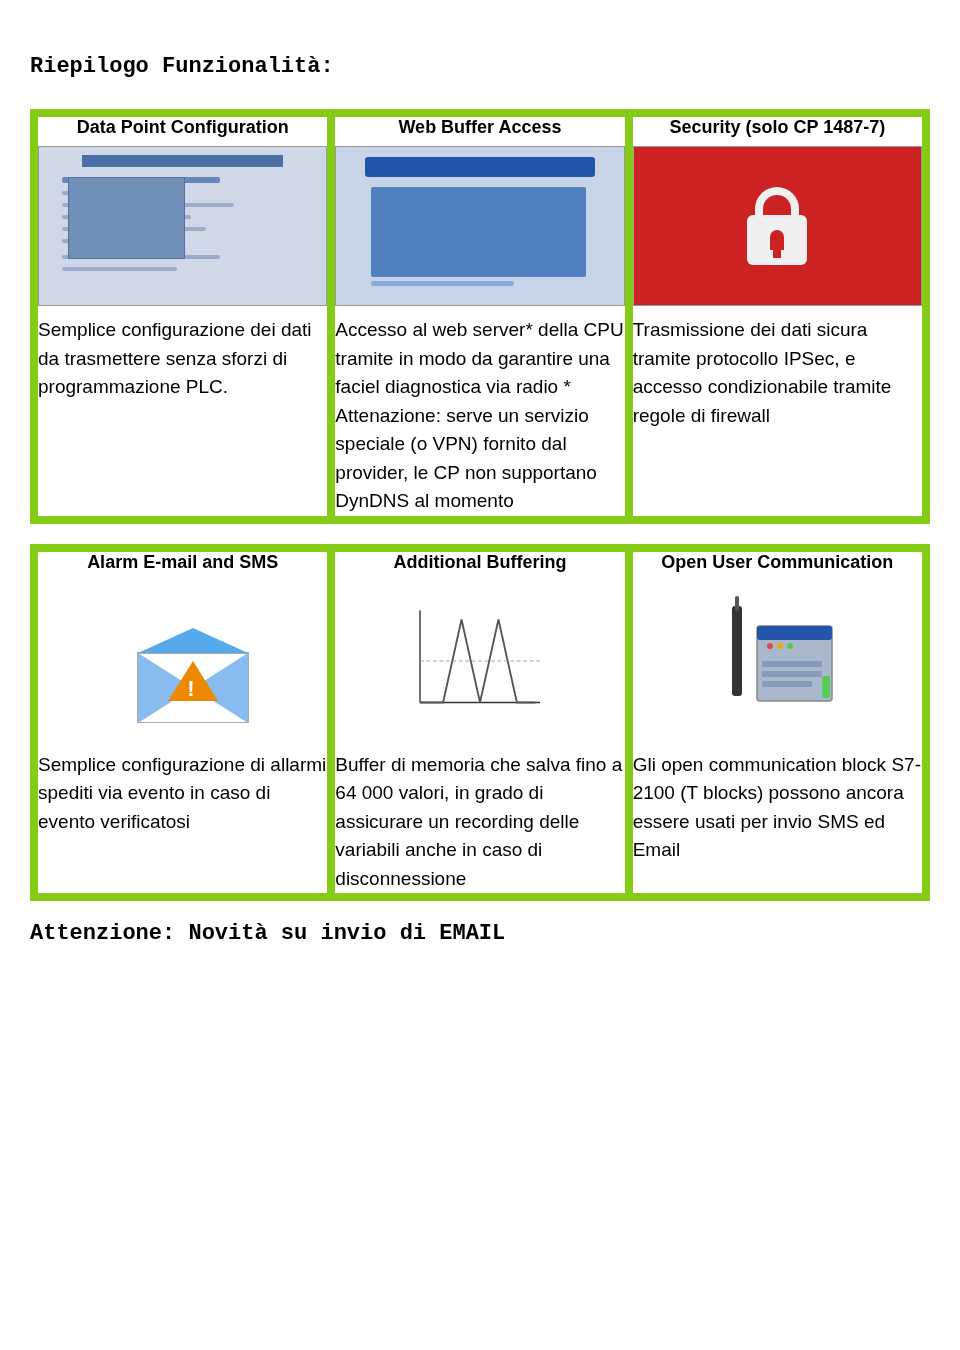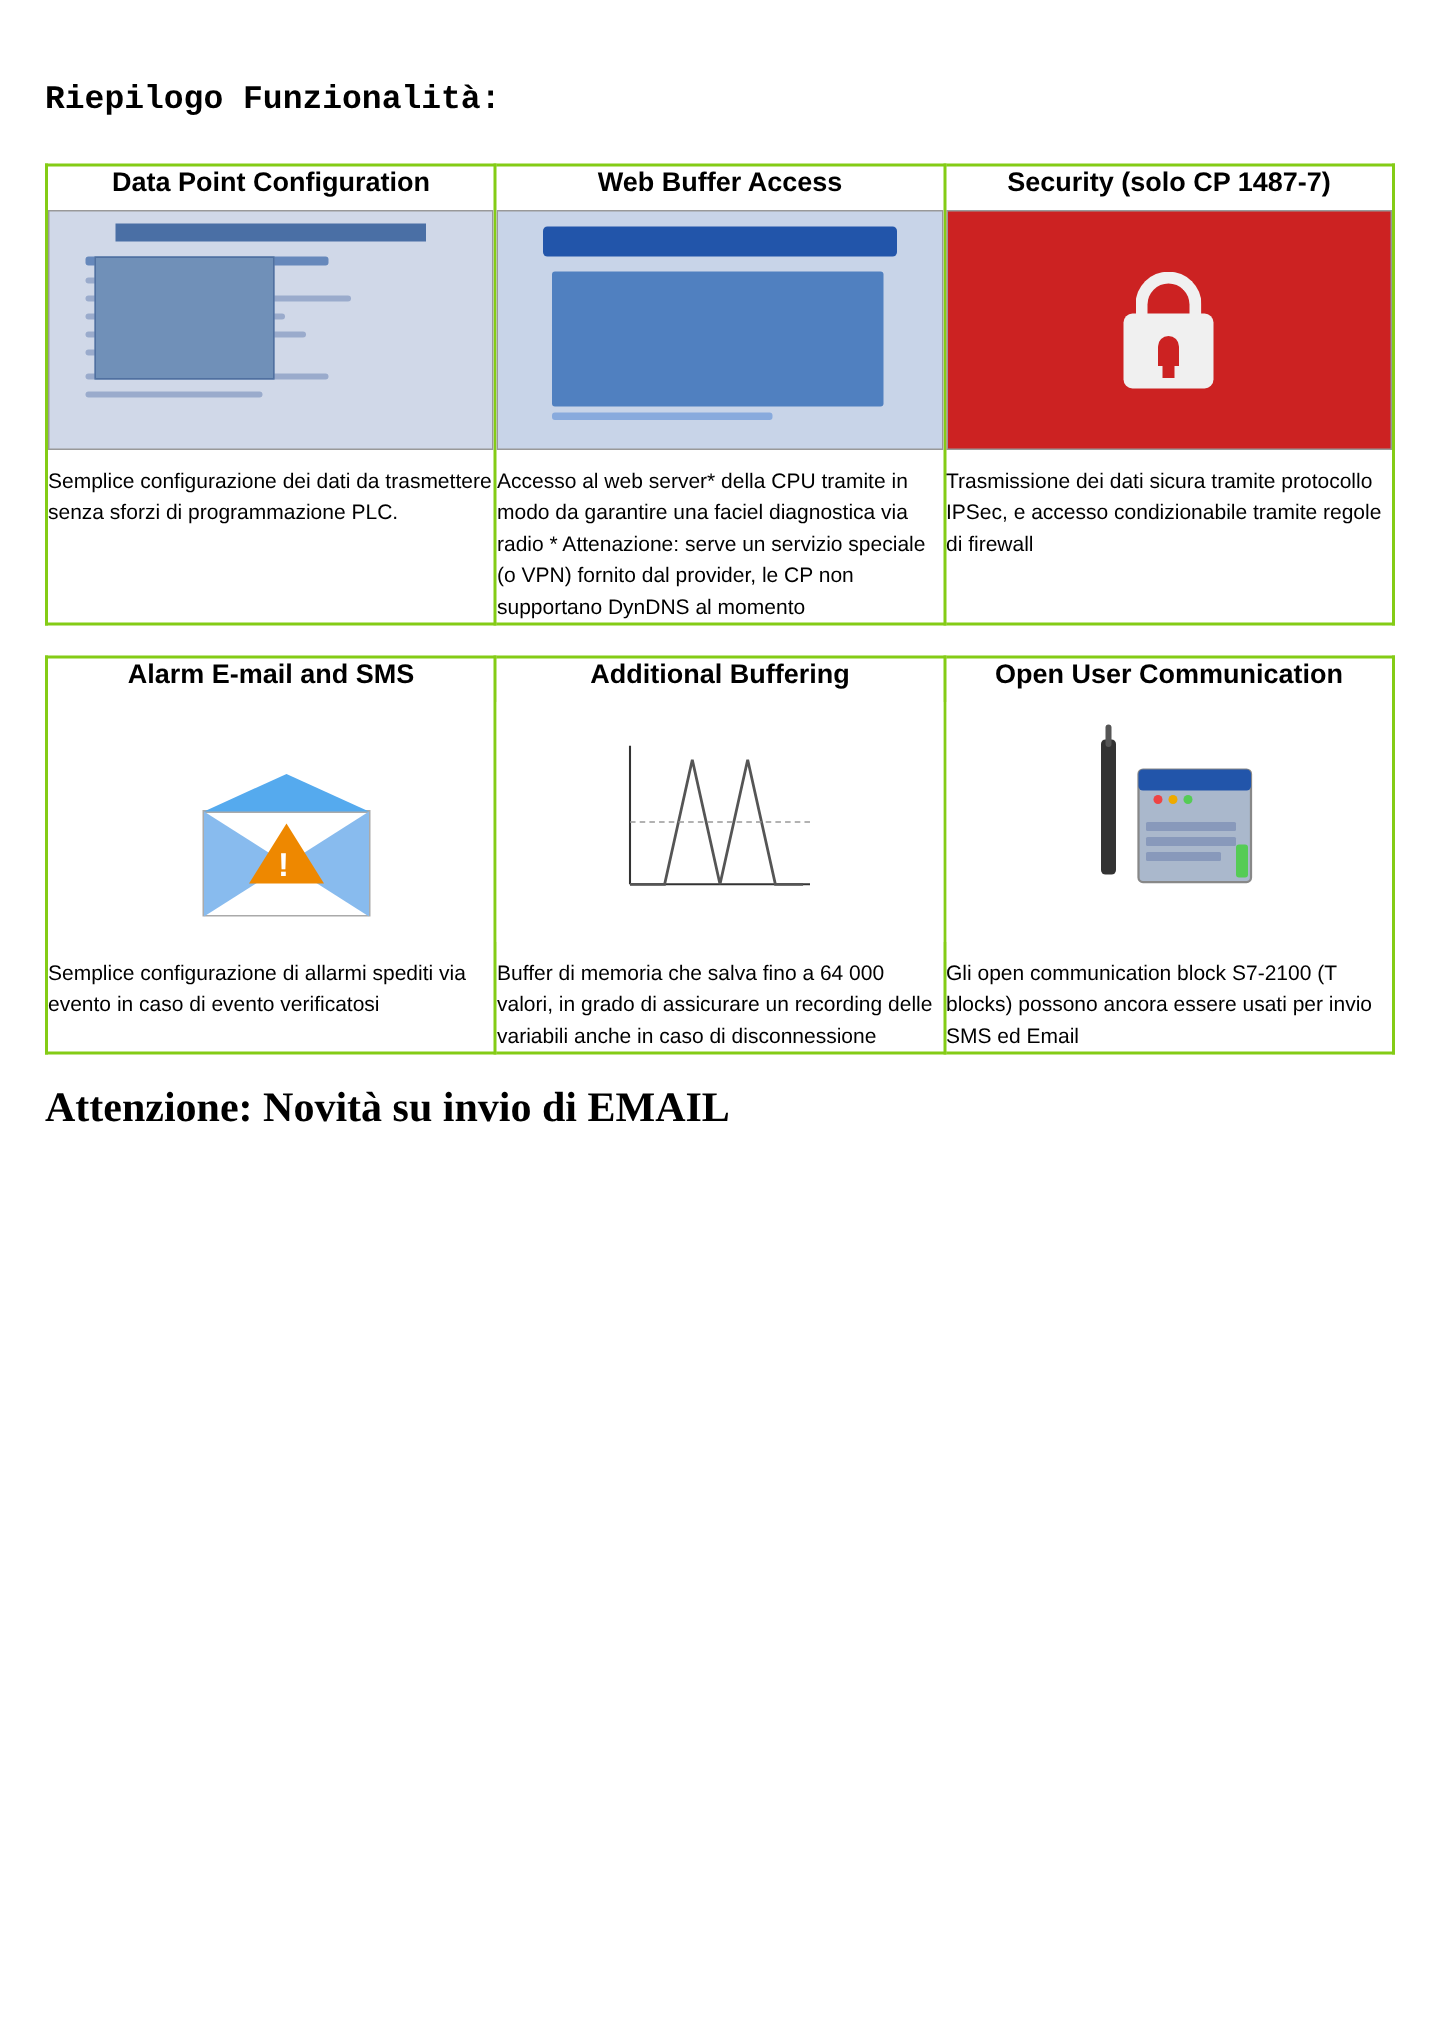--- a/index.html
+++ b/index.html
@@ -17,33 +17,33 @@
       font-weight: bold;
       margin-bottom: 30px;
       margin-top: 34px;
     }
     .grid-table {
       width: 100%;
       border-collapse: collapse;
       margin-bottom: 20px;
     }
     .grid-table td {
-      border: 2px solid #84cc16;
+      border: 8px solid #84cc16;
       padding: 0;
       vertical-align: top;
       width: 33.33%;
     }
     .cell-header {
       font-size: 18px;
       font-weight: bold;
       text-align: center;
       padding-bottom: 8px;
     }
     .cell-content {
-      font-size: 14px;
+      font-size: 19px;
       line-height: 1.5;
     }
     .img-placeholder {
       width: 100%;
       height: 160px;
       display: flex;
       align-items: center;
       justify-content: center;
       margin-bottom: 10px;
       overflow: hidden;
@@ -191,22 +191,22 @@
     .img-opencomm {
       background: #fff;
       position: relative;
       width: 100%;
       height: 100%;
       display: flex;
       align-items: center;
       justify-content: center;
     }
     .footer-text {
-      font-family: Liberation Serif, serif;
-      font-size: 28px;
+      font-family: Liberation Mono, monospace;
+      font-size: 22px;
       font-weight: bold;
       margin-top: 3px;
     }
     
     .ss-line {
       position: absolute;
       height: 6px;
       background: #8899bb;
       border-radius: 2px;
     }

